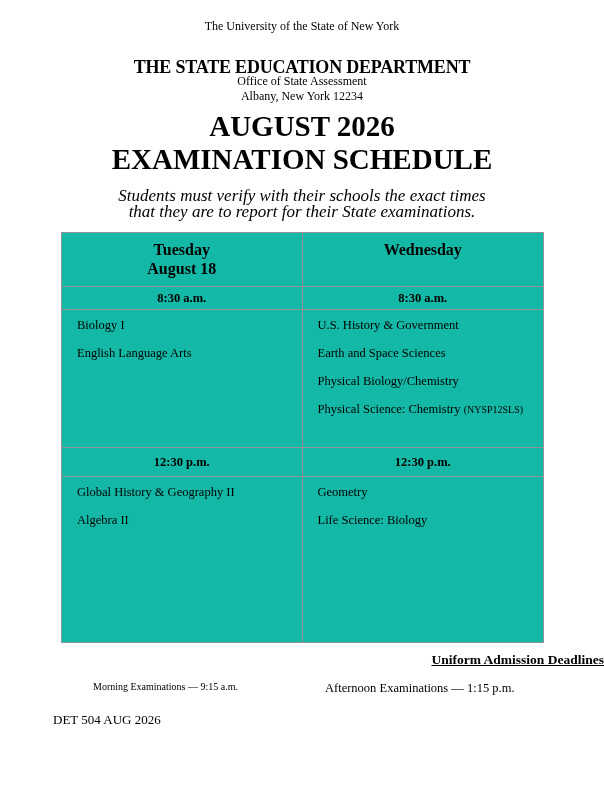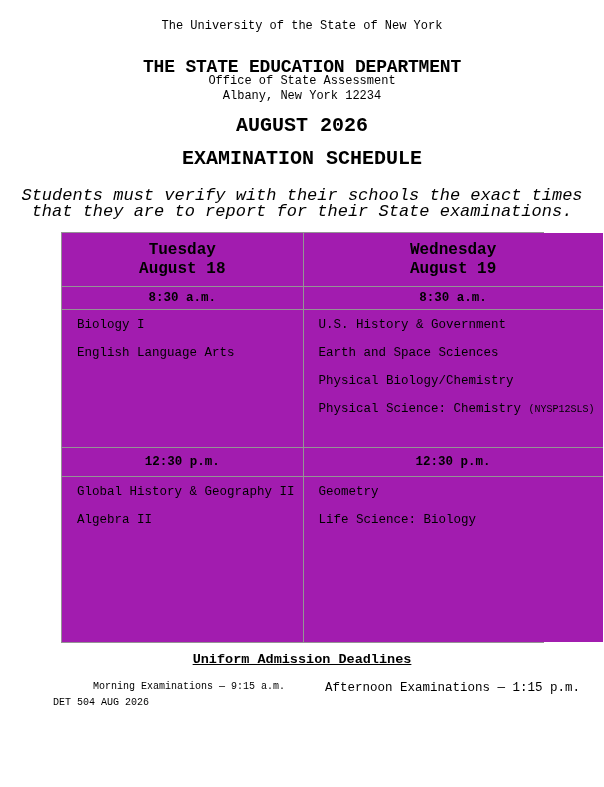--- a/index.html
+++ b/index.html
@@ -2,63 +2,63 @@
 <html><head>
 <meta charset="utf-8">
 <style>
   * { margin: 0; padding: 0; box-sizing: border-box; }
   html, body { background: #ffffff; }
   .page {
     position: relative;
     width: 604px;
     height: 787px;
     background: #ffffff;
-    font-family: Liberation Mono, monospace;
+    font-family: Liberation Serif, serif;
     color: #000000;
     overflow: hidden;
   }
   .letterhead {
     position: absolute;
     top: 19px; left: 0; right: 0;
     text-align: center;
     font-size: 12px;
     line-height: 14.6px;
   }
   .letterhead .dept {
     font-weight: bold;
     font-size: 18px;
     letter-spacing: -0.2px;
     margin-top: 26px;
   }
   .title {
     position: absolute;
     top: 110px; left: 0; right: 0;
     text-align: center;
-    font-size: 20px;
+    font-size: 29px;
     font-weight: bold;
     line-height: 32.5px;
   }
   .note {
     position: absolute;
     top: 188px; left: 0; right: 0;
     text-align: center;
     font-style: italic;
     font-size: 17px;
     line-height: 16px;
   }
   .schedule-table {
     position: absolute;
     left: 61px; top: 232px;
     width: 483px; height: 411px;
     display: grid;
     grid-template-columns: 1fr 1fr;
     grid-template-rows: 54px 23px 138px 29px auto;
     border: 1.5px solid #949494;
   }
-  .cell { background: #a21caf; }
+  .cell { background: #14b8a6; }
   .br { border-right: 1.5px solid #949494; }
   .bb { border-bottom: 1.5px solid #949494; }
   .day-header {
     text-align: center;
     font-weight: bold;
     font-size: 16px;
     line-height: 18.5px;
     padding-top: 8px;
   }
   .time-cell {
@@ -71,39 +71,39 @@
   .exam-list {
     padding: 8px 8px 0 15px;
     font-size: 12.5px;
     line-height: 15px;
   }
   .exam-item { margin-bottom: 13px; white-space: nowrap; }
   .exam-code { font-size: 10px; }
   .deadlines-title {
     position: absolute;
     top: 652px; left: 0; right: 0;
-    text-align: center;
+    text-align: right;
     font-weight: bold;
     font-size: 13.5px;
     text-decoration: underline;
   }
   .deadline-morning {
     position: absolute;
     left: 93px; top: 681px;
     font-size: 10px;
   }
   .deadline-afternoon {
     position: absolute;
     left: 325px; top: 681px;
     font-size: 12.5px;
   }
   .doc-footer {
     position: absolute;
-    left: 53px; top: 697px;
-    font-size: 10px;
+    left: 53px; top: 712px;
+    font-size: 13px;
   }
 </style>
 </head>
 <body>
 
 <div class="page">
 
   <div class="letterhead">
     <div>The University of the State of New York</div>
     <div class="dept">THE STATE EDUCATION DEPARTMENT</div>
@@ -122,21 +122,20 @@
   </div>
 
   <div class="schedule-table">
 
     <div class="cell day-header br bb">
       <div>Tuesday</div>
       <div>August 18</div>
     </div>
     <div class="cell day-header bb">
       <div>Wednesday</div>
-      <div>August 19</div>
     </div>
 
     <div class="cell time-cell br bb">8:30 a.m.</div>
     <div class="cell time-cell bb">8:30 a.m.</div>
 
     <div class="cell exam-list br bb">
       <div class="exam-item"><span>Biology I</span></div>
       <div class="exam-item"><span>English Language Arts</span></div>
     </div>
     <div class="cell exam-list bb">

